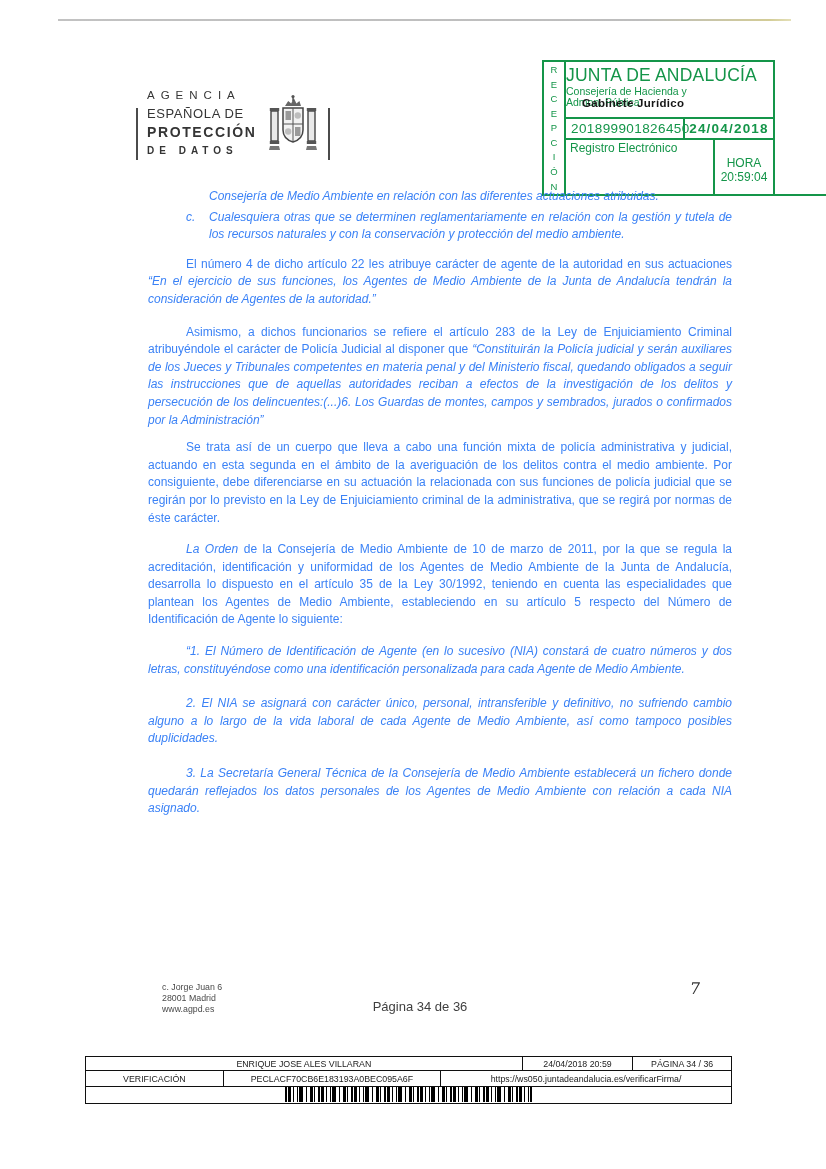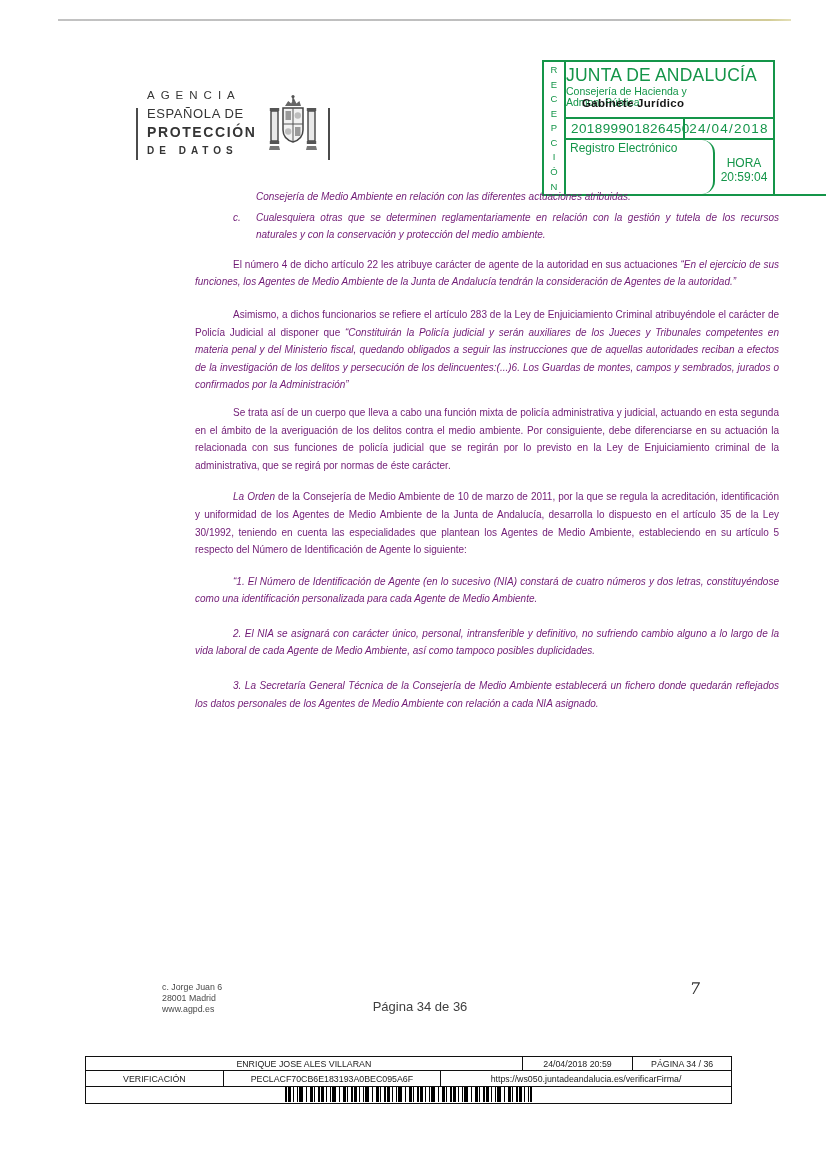--- a/index.html
+++ b/index.html
@@ -34,29 +34,29 @@
     padding:3px 0; font-size:9.5px; line-height:1;}
   .stamp-main{flex:1; display:flex; flex-direction:column; min-width:0;}
   .stamp-head{height:55px; position:relative; text-align:left;}
   .stamp-title{font-size:17.5px; letter-spacing:0.2px; margin-top:3px; white-space:nowrap;}
   .stamp-sub{font-size:10.5px; line-height:11px;}
   .stamp-overlay{position:absolute; left:16px; top:35px; color:#161616; font-weight:bold;
     font-size:11.5px; letter-spacing:0.3px; white-space:nowrap;}
   .stamp-row2{height:21px; border-top:2px solid var(--green); display:flex; box-sizing:border-box; font-size:13.5px;}
   .s-num{width:119px; border-right:2px solid var(--green); box-sizing:border-box;
     display:flex; align-items:center; padding-left:5px; letter-spacing:0.4px;}
-  .s-date{flex:1; display:flex; align-items:center; justify-content:center; letter-spacing:1.2px;}
+  .s-date{flex:1; display:flex; align-items:center; justify-content:center; letter-spacing:1.2px;font-weight:bold;}
   .stamp-row3{flex:1; border-top:2px solid var(--green); display:flex; box-sizing:border-box; font-size:12px;}
-  .s-reg{width:149px; border-right:2px solid var(--green); box-sizing:border-box; padding:1px 0 0 4px;border-radius:13px;}
+  .s-reg{width:149px; border-right:2px solid var(--green); box-sizing:border-box; padding:1px 0 0 4px;}
   .s-hora{flex:1; text-align:center; padding-top:17px; line-height:13.5px;}
   .stamp-ext{position:absolute; left:773px; top:194px; width:53px; height:2px; background:var(--green);}
 
   
   .bodytext{position:absolute; left:148px; top:188px; width:584px;
-    font-size:10px; line-height:17.6px; text-align:justify; color:#701a75;margin-left:47px;}
+    font-size:12px; line-height:17.6px; text-align:justify; color:#3b82f6;}
   .bodytext .ital{font-style:italic;}
   .bodytext .hang{padding-left:61px; position:relative;}
   .bodytext .hang .lab{position:absolute; left:38px; top:0;}
   .bodytext .ind{text-indent:38px;}
   .bodytext > div:nth-child(1){margin-top:0;}
   .bodytext > div:nth-child(2){margin-top:3px;}
   .bodytext > div:nth-child(3){margin-top:12px;}
   .bodytext > div:nth-child(4){margin-top:15px;}
   .bodytext > div:nth-child(5){margin-top:10px;}
   .bodytext > div:nth-child(6){margin-top:14px;}

